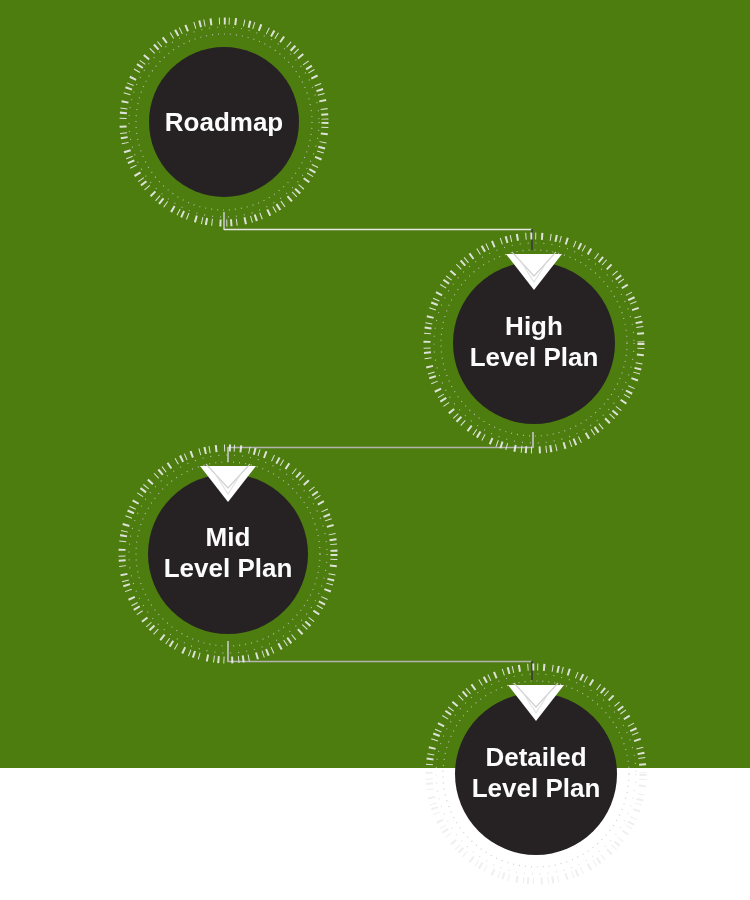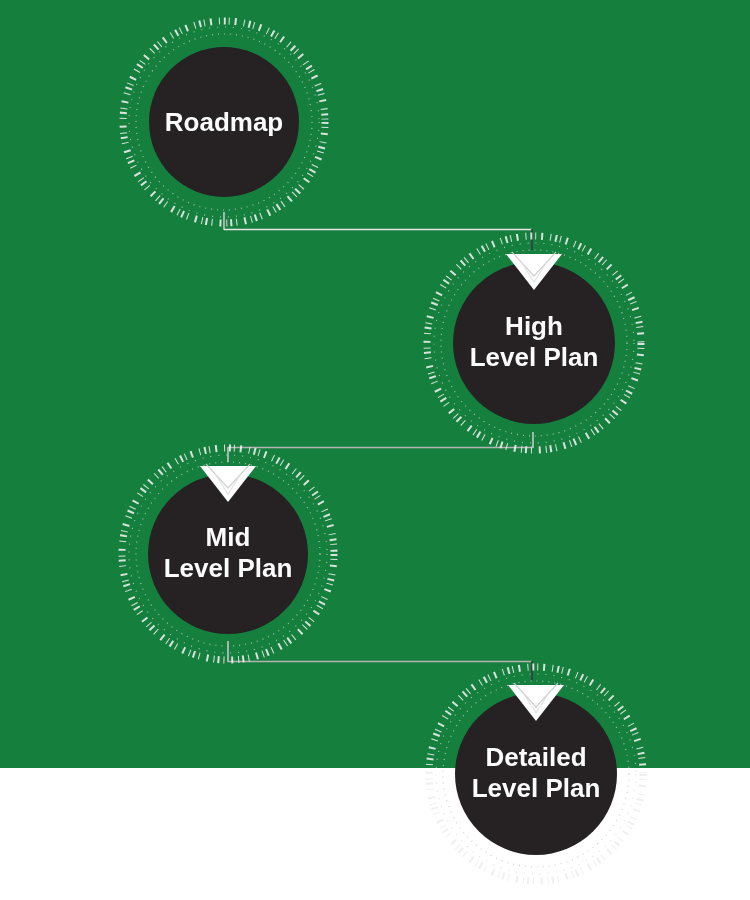--- a/index.html
+++ b/index.html
@@ -2,21 +2,21 @@
 <html><head>
 <meta charset="utf-8">
 <style>
   html, body { margin: 0; padding: 0; }
   body {
     width: 750px; height: 900px;
     background: #ffffff;
     font-family: "Liberation Sans", sans-serif;
     overflow: hidden;
   }
-  .canvas { position: relative; width: 750px; height: 768px; background: #15803d; text-align: center; }
+  .canvas { position: relative; width: 750px; height: 768px; background: #4d7c0f; text-align: center; }
 
   svg { display: block; }
 
   .node-circle { stroke: none; }
 
   .node-label {
     font-family: "Liberation Sans", sans-serif;
     font-weight: bold;
     font-size: 26px;
     fill: #fcfcfc;

